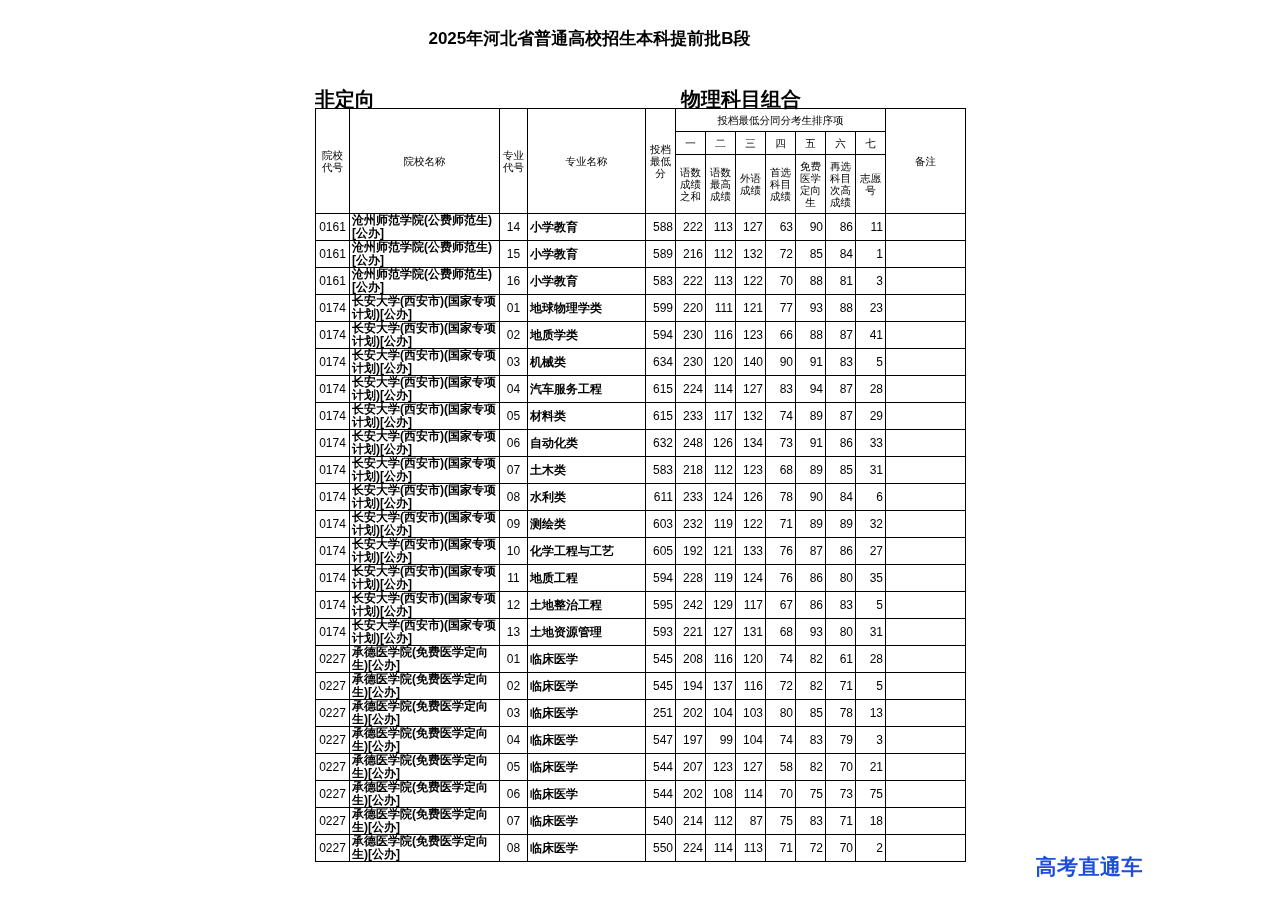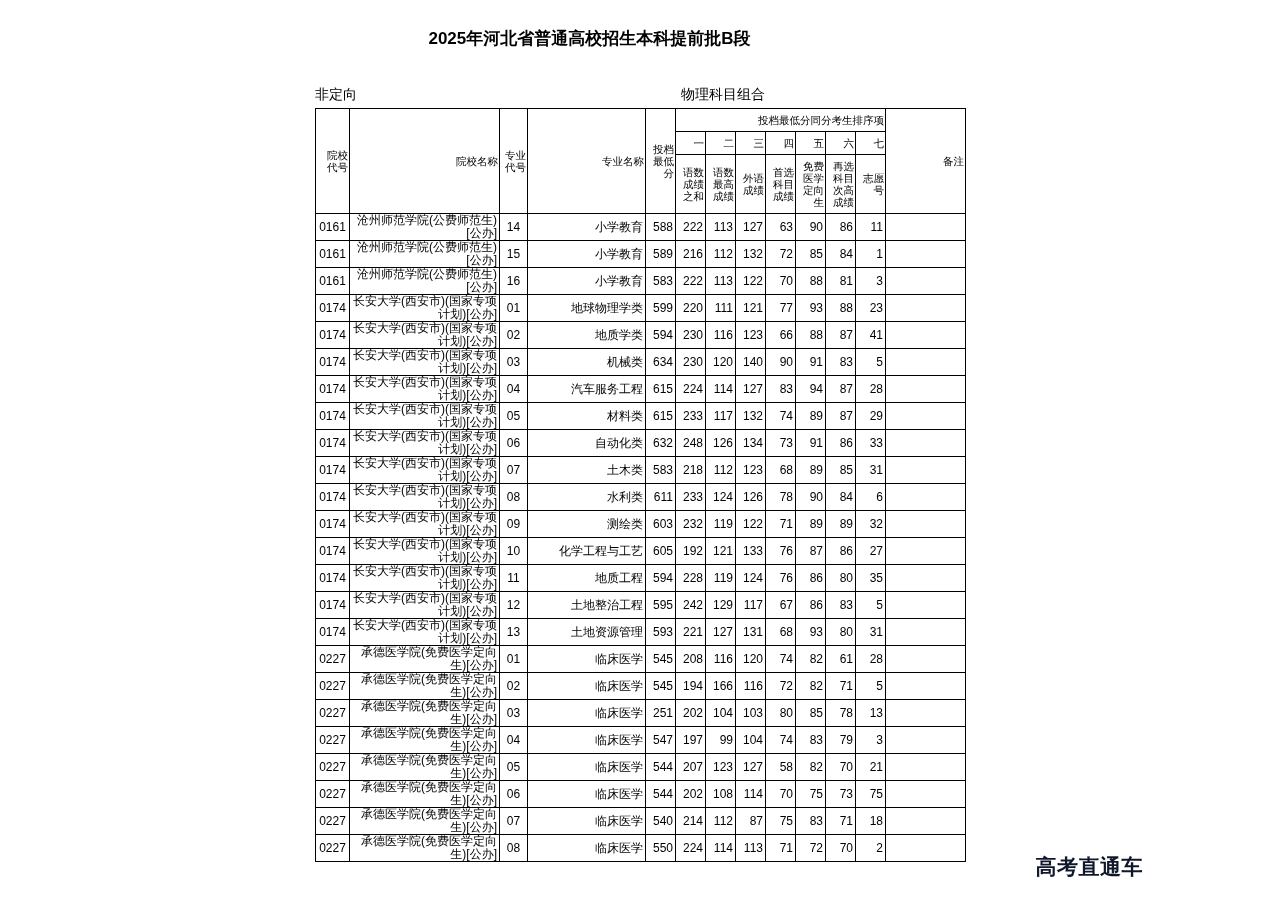--- a/index.html
+++ b/index.html
@@ -4,37 +4,37 @@
 <style>
   * { margin:0; padding:0; box-sizing:border-box; }
   html,body { background:#ffffff; }
   .page {
     position:relative; width:1179px; height:905px; background:#ffffff;
     font-family:"Liberation Sans","DejaVu Sans",sans-serif; color:#000000; overflow:hidden;
   }
   .title { position:absolute; top:26px; left:0; width:100%; text-align:center;
            font-size:17px; font-weight:bold; line-height:25px; }
   .sub-labels { position:absolute; top:86px; left:315px; width:650px; height:20px;
-                font-size:14px; font-weight:normal; }
+                font-size:20px; font-weight:bold; }
   .label-left { position:absolute; left:0; top:0; }
   .label-center { position:absolute; left:366px; top:0; }
   table.main { position:absolute; top:108px; left:315px; width:650px;
                border-collapse:collapse; table-layout:fixed; }
   table.main th, table.main td { border:1px solid #000000; overflow:hidden; }
   table.main th { font-weight:normal; font-size:10.5px; line-height:12px;
-                  text-align:right; vertical-align:middle; padding:5px 1px;
+                  text-align:center; vertical-align:middle; padding:5px 1px;
                   word-break:break-all; }
   tr.hr1 th { height:14px; }
   tr.hr2 th { height:14px; }
   tr.hr3 th { height:50px; }
   table.main td { font-size:12px; line-height:13px; vertical-align:middle;
                   padding:0 2px; height:27px; word-break:break-all; }
   td.c { text-align:center; }
   td.r { text-align:right; padding-right:4px; }
-  td.l { text-align:right; font-size:11.5px; }
+  td.l { text-align:left; font-size:11.5px;font-weight:bold; }
   .footer { position:absolute; top:910px; left:0; width:100%; text-align:right;
             font-size:12px; }
   .watermark { position:absolute; right:36px; bottom:24px; font-size:21px;
                font-weight:bold; letter-spacing:0.5px; }
 </style>
 </head>
 <body>
 
 <div class="page">
 
@@ -348,21 +348,21 @@
           <td class="r">28</td>
           <td class="c"></td>
         </tr>
         <tr>
           <td class="c">0227</td>
           <td class="l">承德医学院(免费医学定向生)[公办]</td>
           <td class="c">02</td>
           <td class="l">临床医学</td>
           <td class="r">545</td>
           <td class="r">194</td>
-          <td class="r">166</td>
+          <td class="r">137</td>
           <td class="r">116</td>
           <td class="r">72</td>
           <td class="r">82</td>
           <td class="r">71</td>
           <td class="r">5</td>
           <td class="c"></td>
         </tr>
         <tr>
           <td class="c">0227</td>
           <td class="l">承德医学院(免费医学定向生)[公办]</td>
@@ -450,15 +450,15 @@
           <td class="r">71</td>
           <td class="r">72</td>
           <td class="r">70</td>
           <td class="r">2</td>
           <td class="c"></td>
         </tr>
       </tbody>
   </table>
 
   <div class="footer">第 4 页，共 59 页</div>
-  <div class="watermark" style="color: #0f172a;">高考直通车</div>
+  <div class="watermark" style="color: #1d4ed8;">高考直通车</div>
 
 </div>
 
 </body></html>

